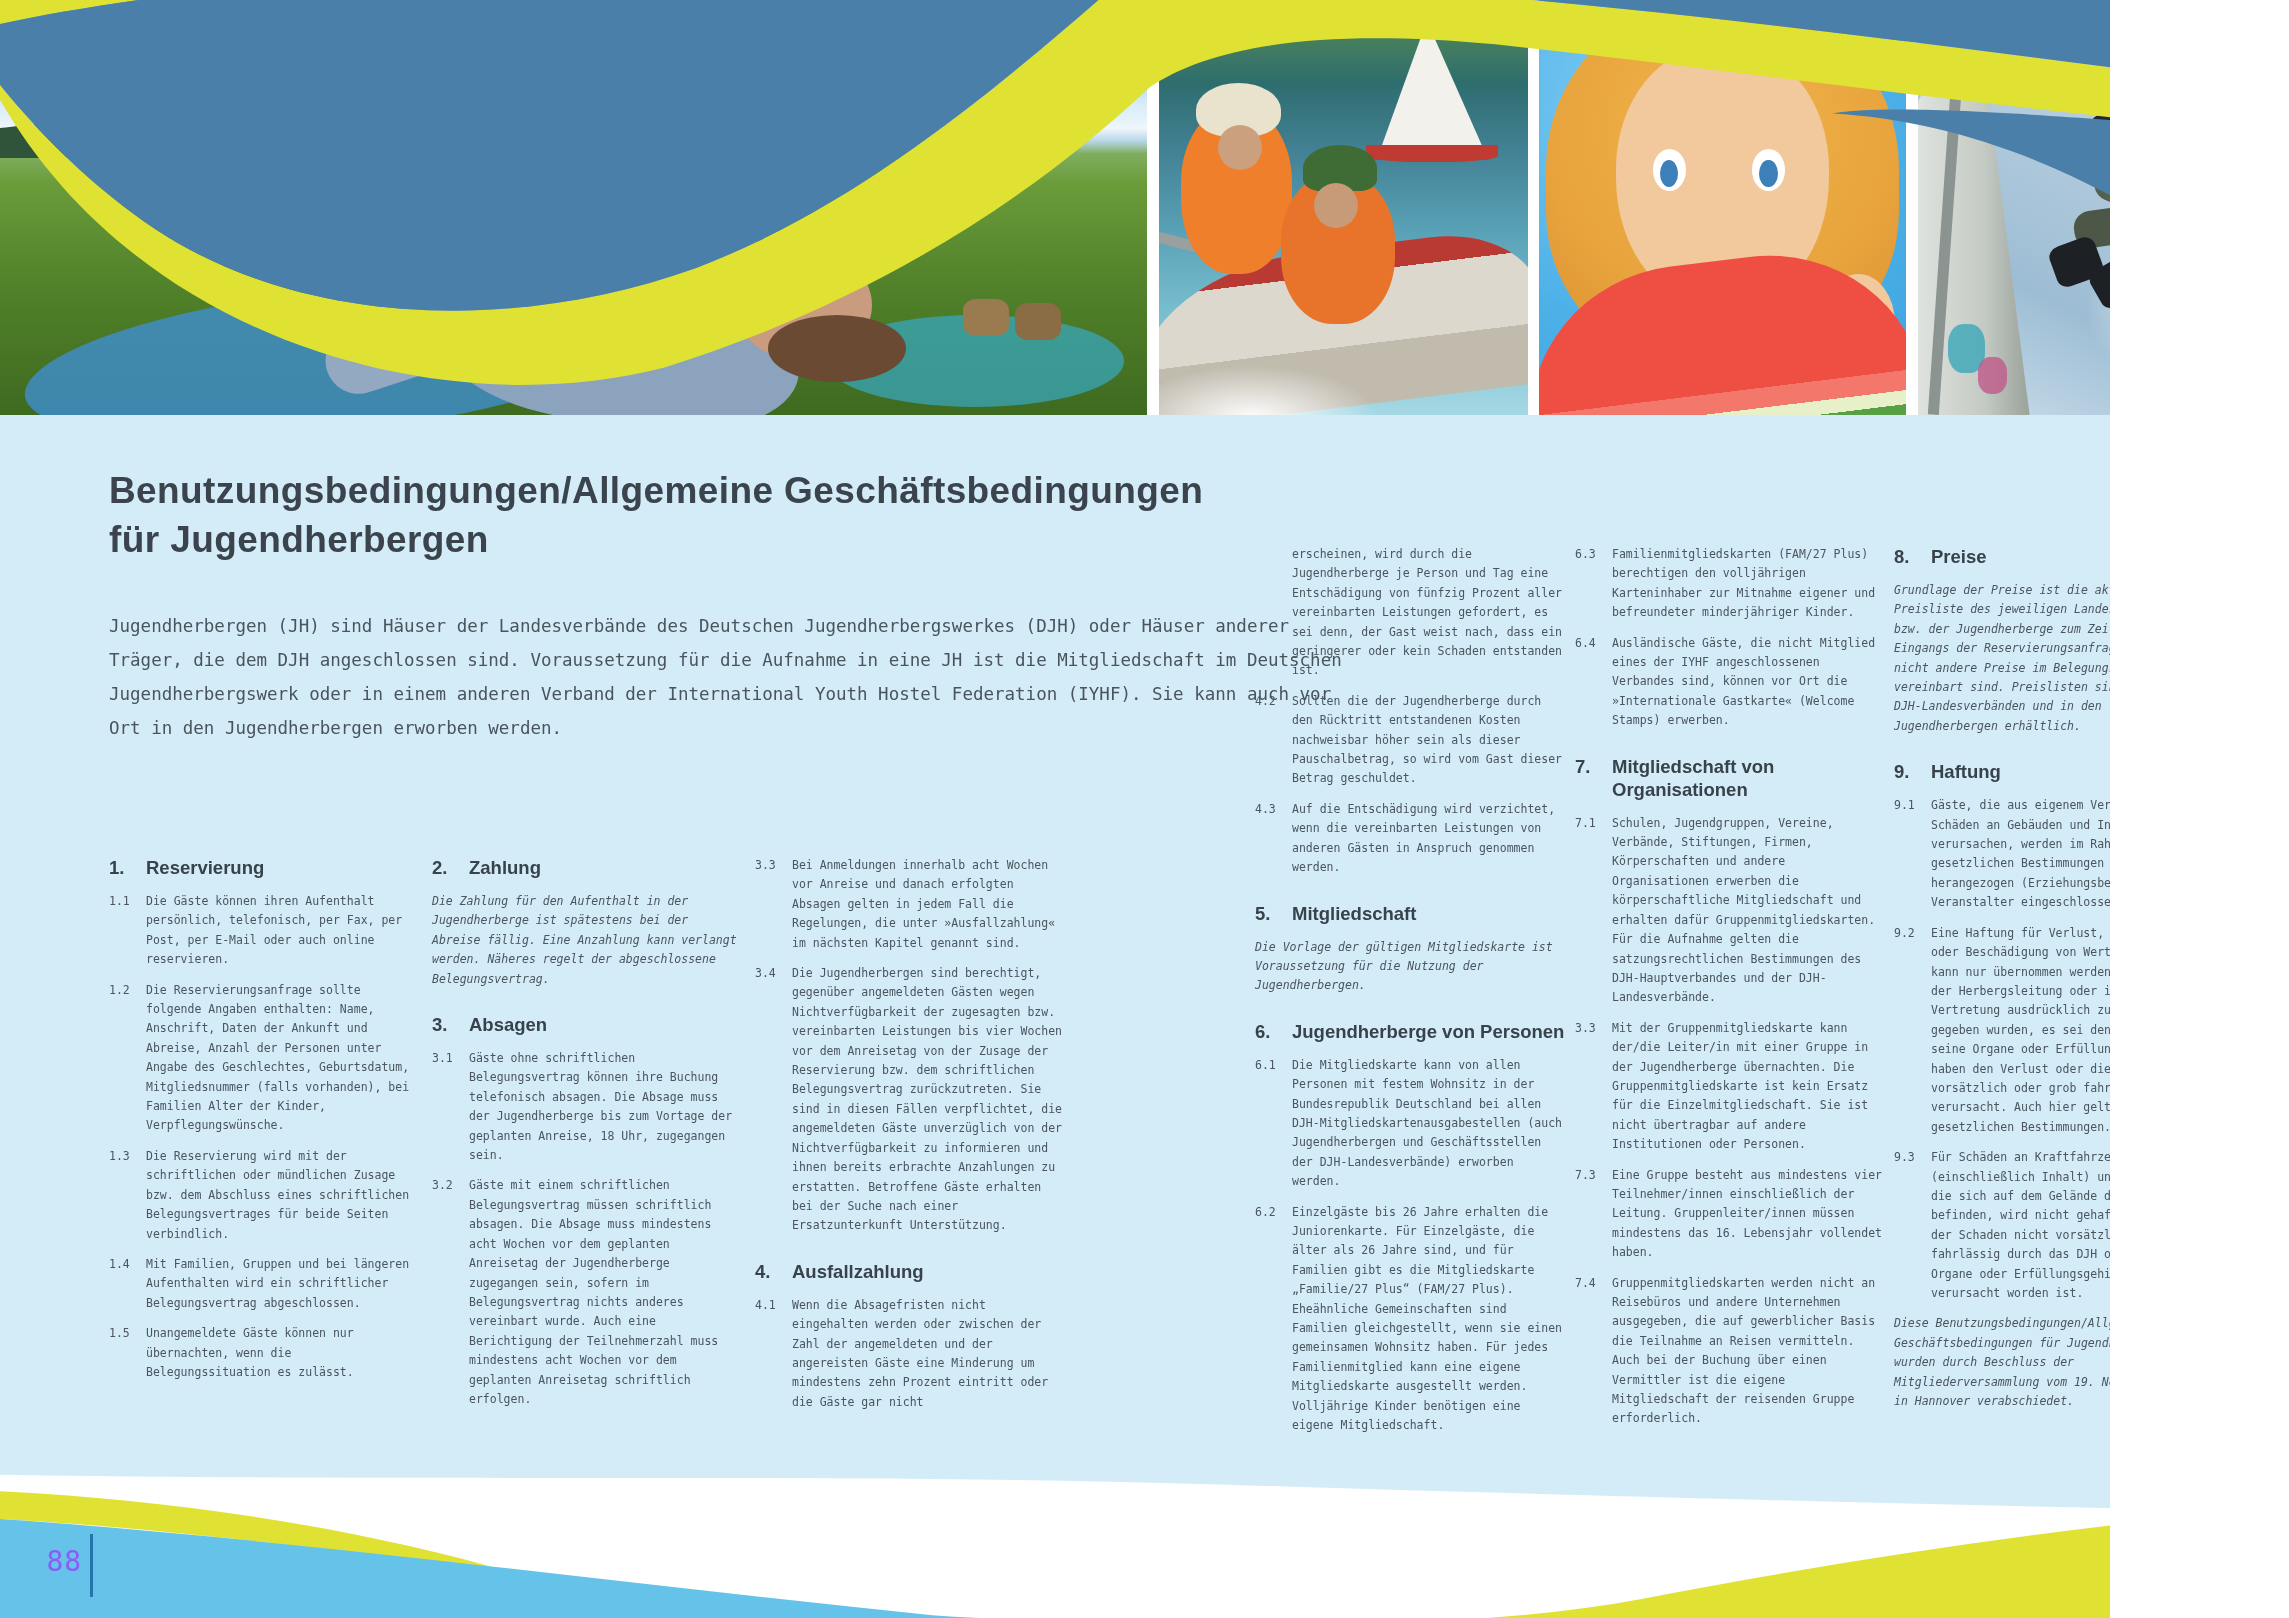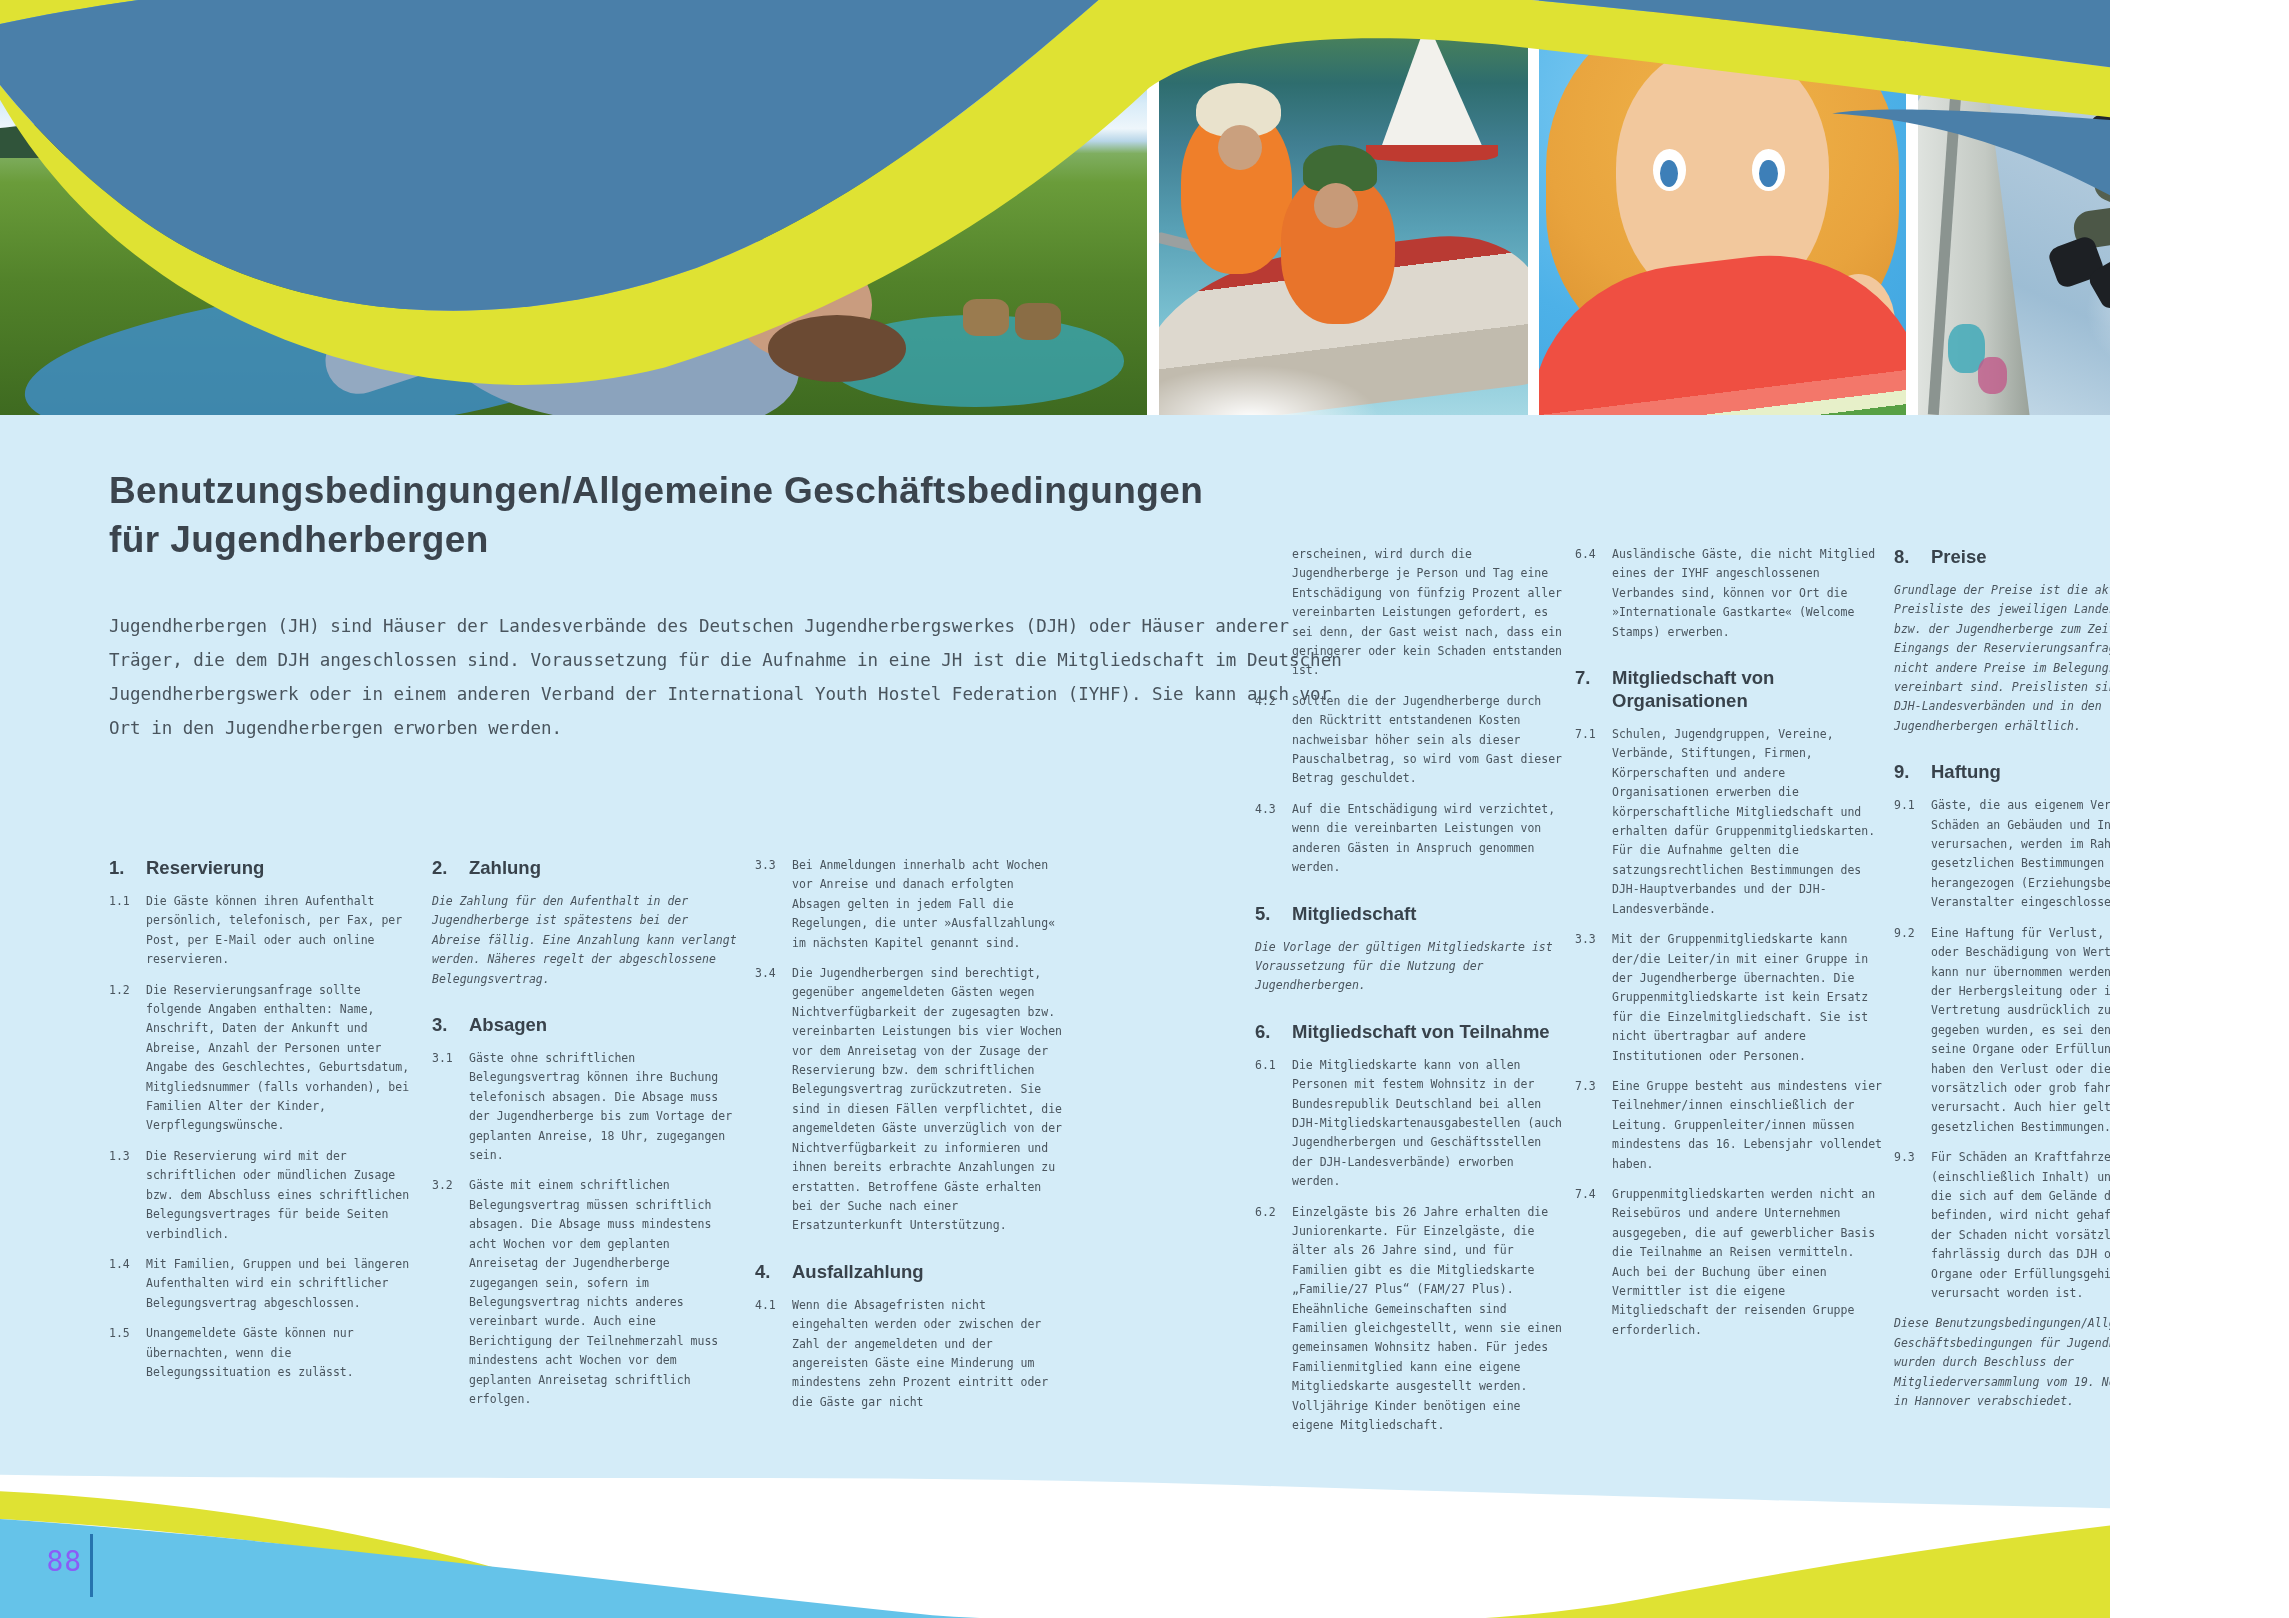--- a/index.html
+++ b/index.html
@@ -274,33 +274,37 @@
       <span class="num">4.3</span>
       <span class="txt">Auf die Entschädigung wird verzichtet, wenn die vereinbarten Leistungen von anderen Gästen in Anspruch genommen werden.</span>
     </div>
     <div class="sec-h">
       <span class="num">5.</span>
       <span class="lbl">Mitgliedschaft</span>
     </div>
     <p class="para">Die Vorlage der gültigen Mitgliedskarte ist Voraussetzung für die Nutzung der Jugendherbergen.</p>
     <div class="sec-h">
       <span class="num">6.</span>
-      <span class="lbl">Mitgliedschaft von Teilnahme</span>
+      <span class="lbl">Jugendherberge von Personen</span>
     </div>
     <div class="item">
       <span class="num">6.1</span>
       <span class="txt">Die Mitgliedskarte kann von allen Personen mit festem Wohnsitz in der Bundesrepublik Deutschland bei allen DJH-Mitgliedskartenausgabestellen (auch Jugendherbergen und Geschäftsstellen der DJH-Landesverbände) erworben werden.</span>
     </div>
     <div class="item">
       <span class="num">6.2</span>
       <span class="txt">Einzelgäste bis 26 Jahre erhalten die Juniorenkarte. Für Einzelgäste, die älter als 26 Jahre sind, und für Familien gibt es die Mitgliedskarte „Familie/27 Plus“ (FAM/27 Plus). Eheähnliche Gemeinschaften sind Familien gleichgestellt, wenn sie einen gemeinsamen Wohnsitz haben. Für jedes Familienmitglied kann eine eigene Mitgliedskarte ausgestellt werden. Volljährige Kinder benötigen eine eigene Mitgliedschaft.</span>
     </div>
   </div>
 
   <div class="col" id="col5">
+    <div class="item">
+      <span class="num">6.3</span>
+      <span class="txt">Familienmitgliedskarten (FAM/27 Plus) berechtigen den volljährigen Karteninhaber zur Mitnahme eigener und befreundeter minderjähriger Kinder.</span>
+    </div>
     <div class="item">
       <span class="num">6.4</span>
       <span class="txt">Ausländische Gäste, die nicht Mitglied eines der IYHF angeschlossenen Verbandes sind, können vor Ort die »Internationale Gastkarte« (Welcome Stamps) erwerben.</span>
     </div>
     <div class="sec-h">
       <span class="num">7.</span>
       <span class="lbl">Mitgliedschaft von Organisationen</span>
     </div>
     <div class="item">
       <span class="num">7.1</span>

